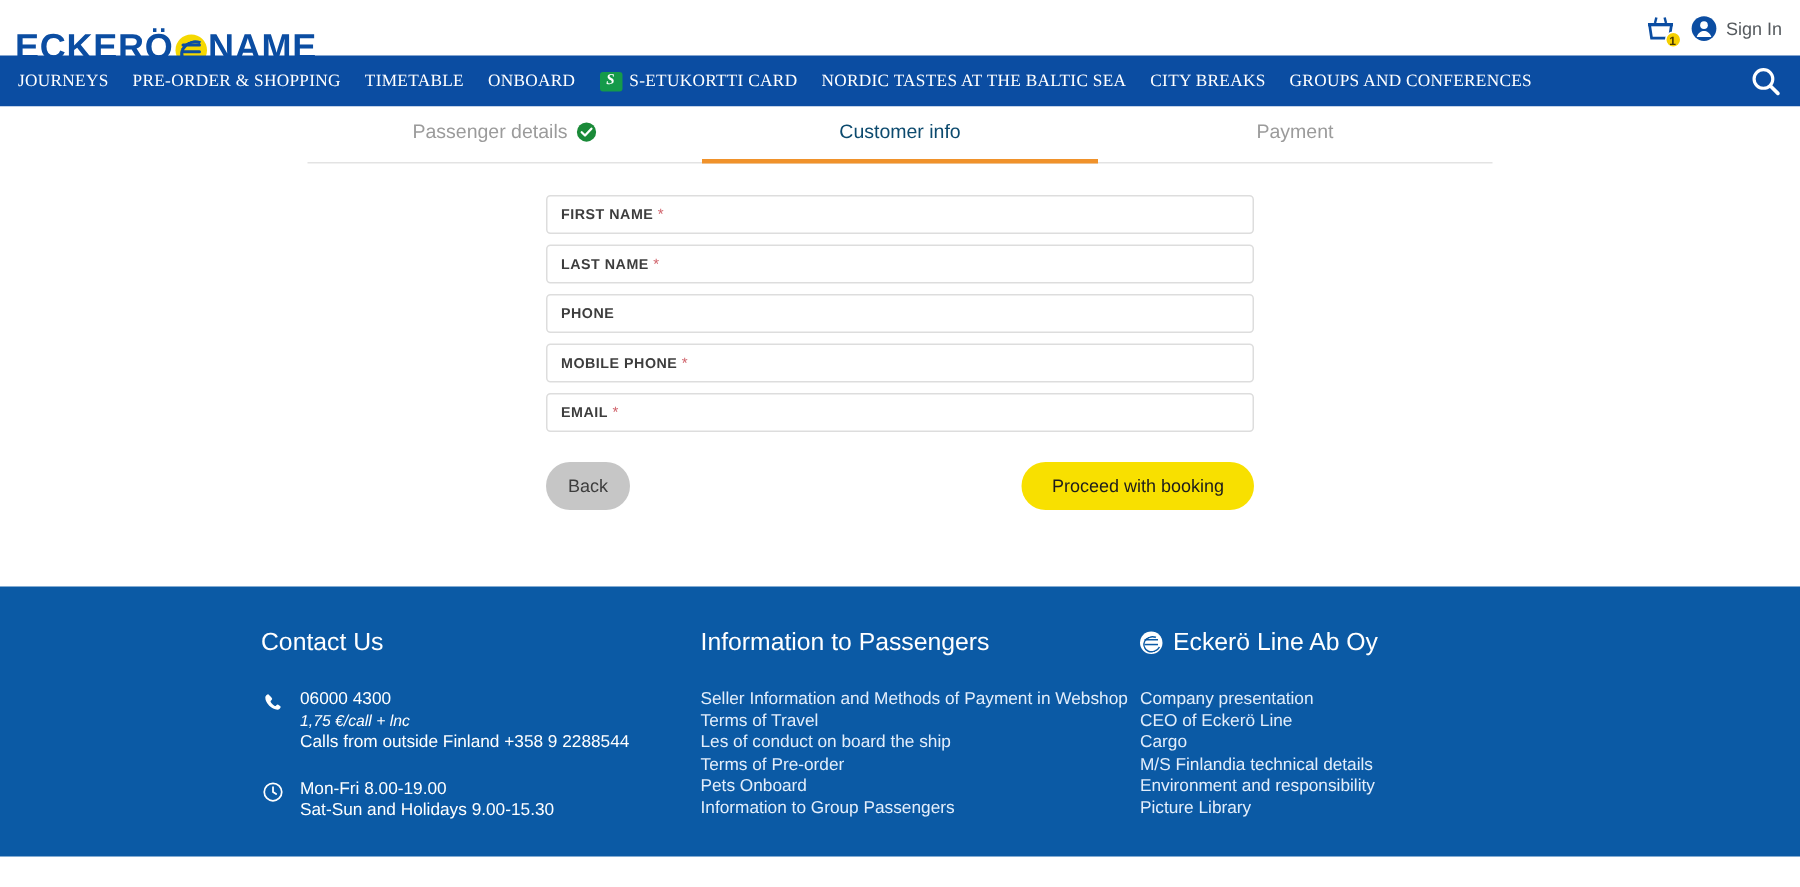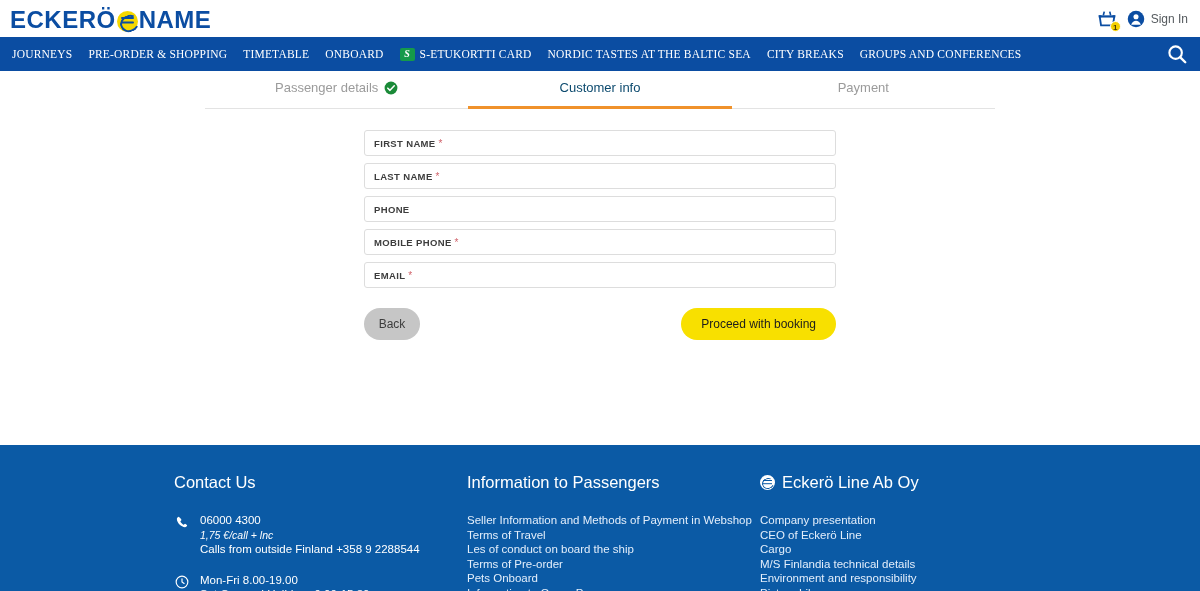--- a/index.html
+++ b/index.html
@@ -13,21 +13,21 @@
   
   .topbar {
     position: relative;
     height: 37px;
     background: #ffffff;
     display: flex;
     align-items: center;
   }
   .logo {
     position: absolute;
-    left: 10px; top: 8px;
+    left: 10px; top: 20px;
     display: flex;
     align-items: center;
     font-weight: bold;
     font-size: 24px;
     letter-spacing: 0.5px;
     color: #0b4da2;
     line-height: 1;
   }
   .logo-text-a, .logo-text-b { color: #0b4da2; }
   .logo-mark {
@@ -136,21 +136,21 @@
   }
   .search-btn {
     position: absolute;
     right: 12px; top: 6px;
     width: 22px; height: 22px;
     cursor: pointer;
   }
 
   
   .main {
-    height: 374px;
+    height: 320px;
     background: #ffffff;
     position: relative;
   }
   .steps {
     display: flex;
     width: 790px;
     margin: 0 auto;
     padding-top: 9px;
     border-bottom: 1px solid #e3e3e3;
   }

